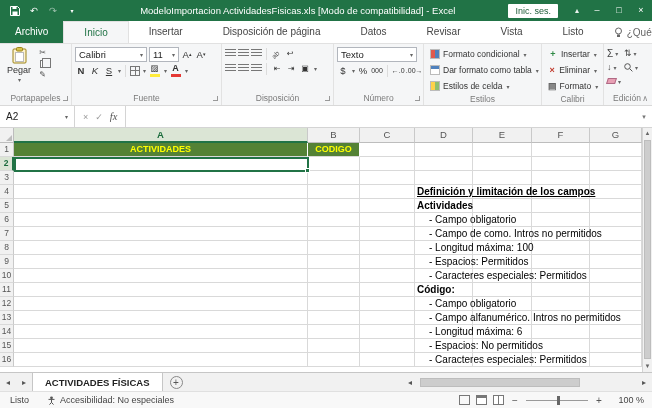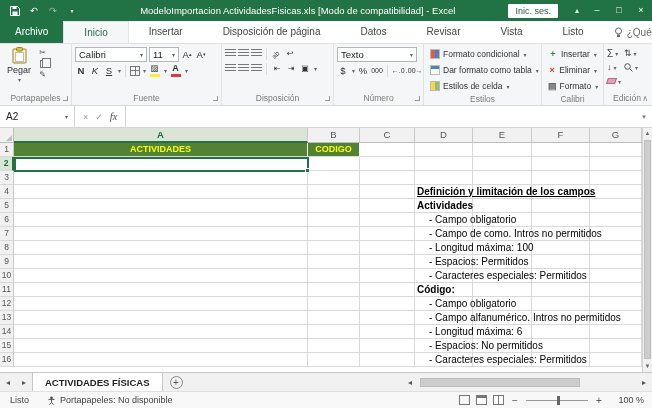--- a/index.html
+++ b/index.html
@@ -582,21 +582,21 @@
     </div>
   </div>
 
   <div class="statusbar">
     <span class="sb-ready">Listo</span>
     <span class="sb-acc">
       <svg width="9" height="9" viewBox="0 0 9 9">
           <circle cx="4.5" cy="1.8" r="1.4" fill="#555"></circle>
           <path d="M1.5 3.4h6M4.5 3.4v3M4.5 6.4l-2 2.2M4.5 6.4l2 2.2" stroke="#555" fill="none"></path>
         </svg>
-      <span>Portapapeles: No disponible</span>
+      <span>Accesibilidad: No especiales</span>
     </span>
     <div class="sb-right">
       <span class="vic v1"></span>
       <span class="vic v2"></span>
       <span class="vic v3"></span>
       <span class="zbtn">−</span>
       <div class="ztrack">
           <div class="zknob"></div>
         </div>
       <span class="zbtn">+</span>

